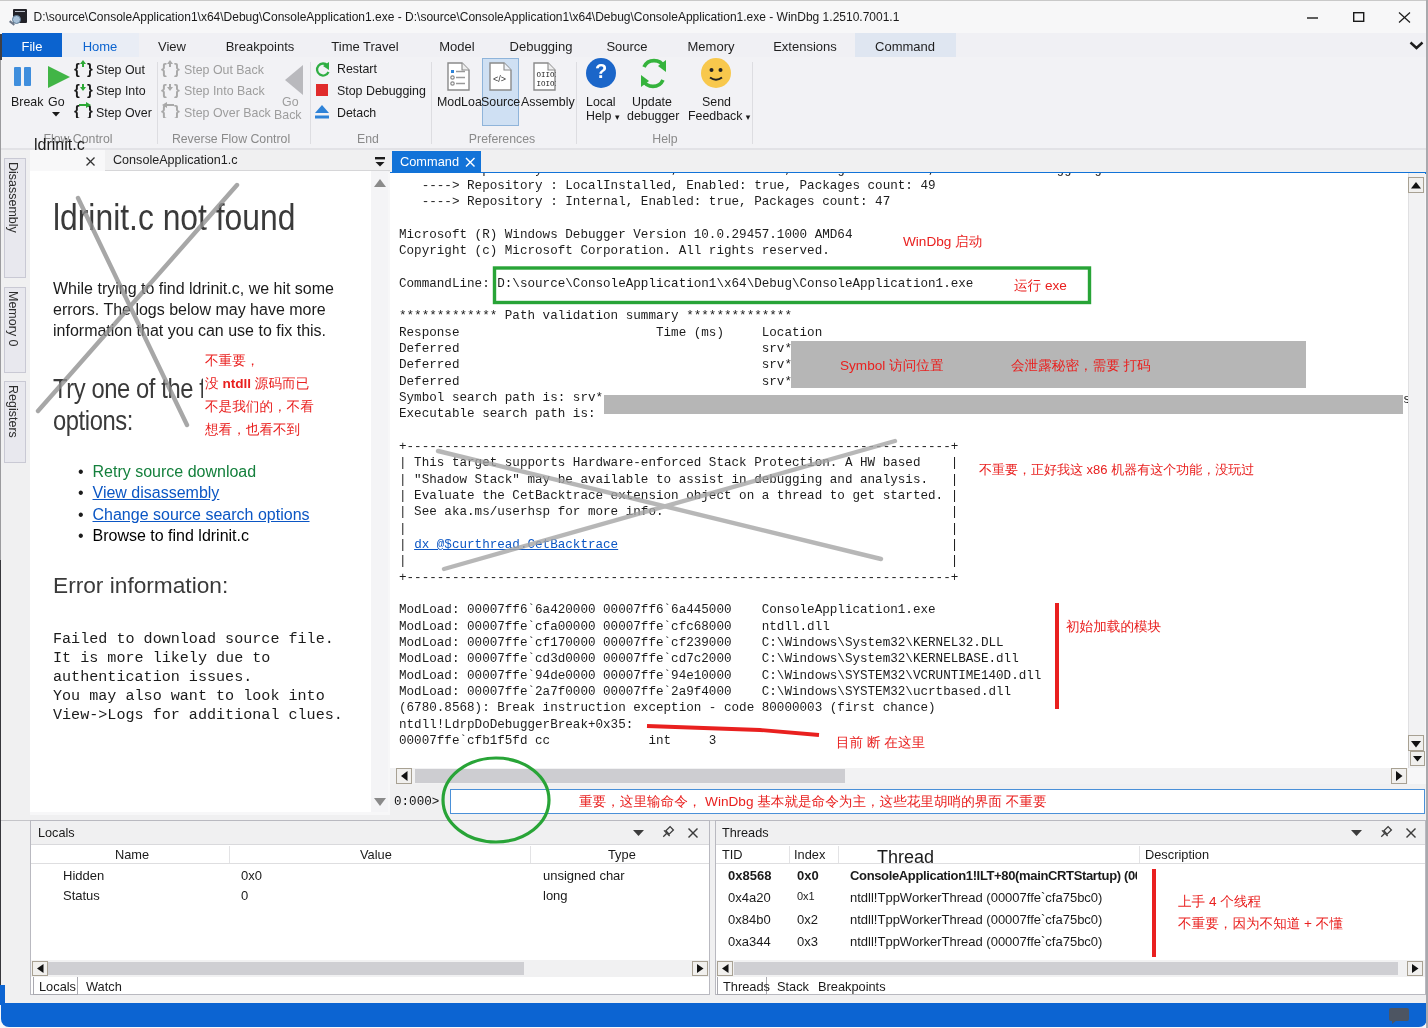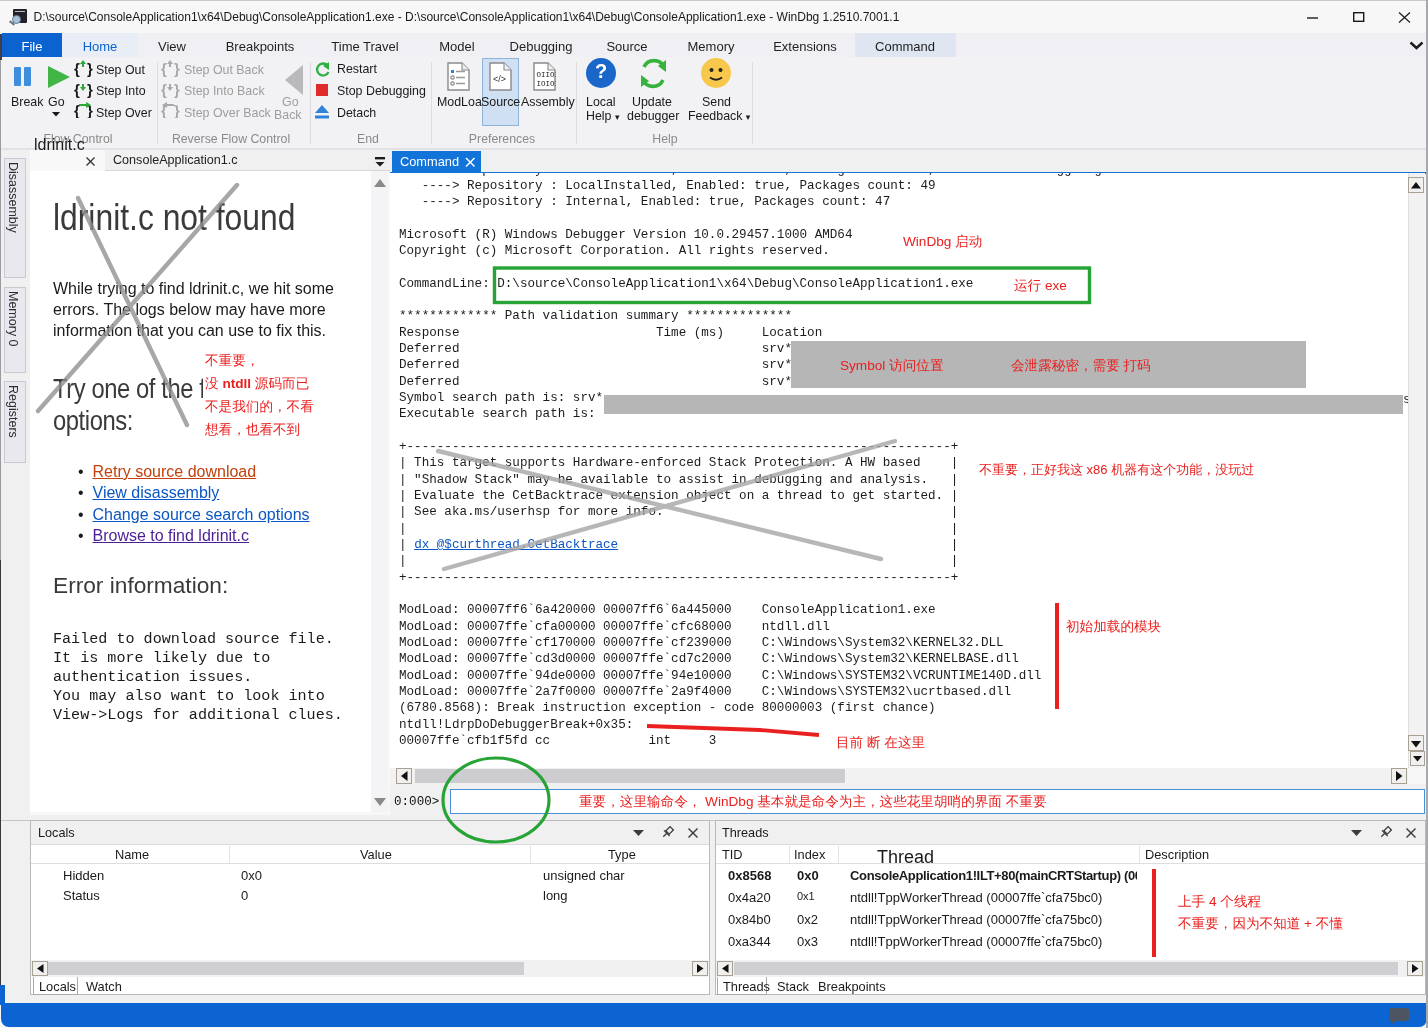--- a/index.html
+++ b/index.html
@@ -226,24 +226,24 @@
 <svg class="a" style="left:374px;top:798px" width="12" height="8">
     <polygon points="0,0 12,0 6,8" fill="#8a8a8a"></polygon>
   </svg>
 
 <div class="a" style="left:53px;top:197px;font-size:37px;color:#3a3a3a;transform:scaleX(0.86);transform-origin:0 0">ldrinit.c not found</div>
 <div class="a" style="left:53px;top:278px;font-size:16px;line-height:21.2px;color:#1b1b1b">While trying to find ldrinit.c, we hit some<br>errors. The logs below may have more<br>information that you can use to fix this.</div>
 <div class="a" style="left:53px;top:373px;font-size:28px;letter-spacing:-0.5px;color:#3a3a3a;transform:scaleX(0.85);transform-origin:0 0">Try one of the following</div>
 <div class="a" style="left:53px;top:405px;font-size:28px;letter-spacing:-0.5px;color:#3a3a3a;transform:scaleX(0.85);transform-origin:0 0">options:</div>
 <div class="a red" style="left:203px;top:348px;background:#fff;padding:1px 3px 2px 2px;font-size:13.6px;line-height:23px">不重要，<br>没 <b>ntdll</b> 源码而已<br>不是我们的，不看<br>想看，也看不到</div>
 <div class="a" style="left:78px;top:461px;font-size:16px;line-height:21.3px;color:#1b1b1b">
-<div>•&nbsp;&nbsp;<a style="color:#c2410c;text-decoration:underline">Retry source download</a></div>
+<div>•&nbsp;&nbsp;<a style="color:#15803d;">Retry source download</a></div>
 <div>•&nbsp;&nbsp;<a style="color:#0b56c4;text-decoration:underline">View disassembly</a></div>
 <div>•&nbsp;&nbsp;<a style="color:#0b56c4;text-decoration:underline">Change source search options</a></div>
-<div>•&nbsp;&nbsp;<a style="color:#4c1d95;text-decoration:underline">Browse to find ldrinit.c</a></div>
+<div>•&nbsp;&nbsp;<a style="color:#000000;">Browse to find ldrinit.c</a></div>
 </div>
 <div class="a" style="left:53px;top:572px;font-size:22.7px;color:#3a3a3a">Error information:</div>
 <pre class="a mono" style="left:53px;top:630px;font-size:15.1px;line-height:19.1px;color:#1b1b1b">Failed to download source file.
 It is more likely due to
 authentication issues.
 You may also want to look into
 View-&gt;Logs for additional clues.</pre>
 
 <div class="a" style="left:390px;top:173px;width:1018px;height:595px;background:#fff"></div>
 <div class="a" style="left:390px;top:173px;width:1018px;height:595px;overflow:hidden">

